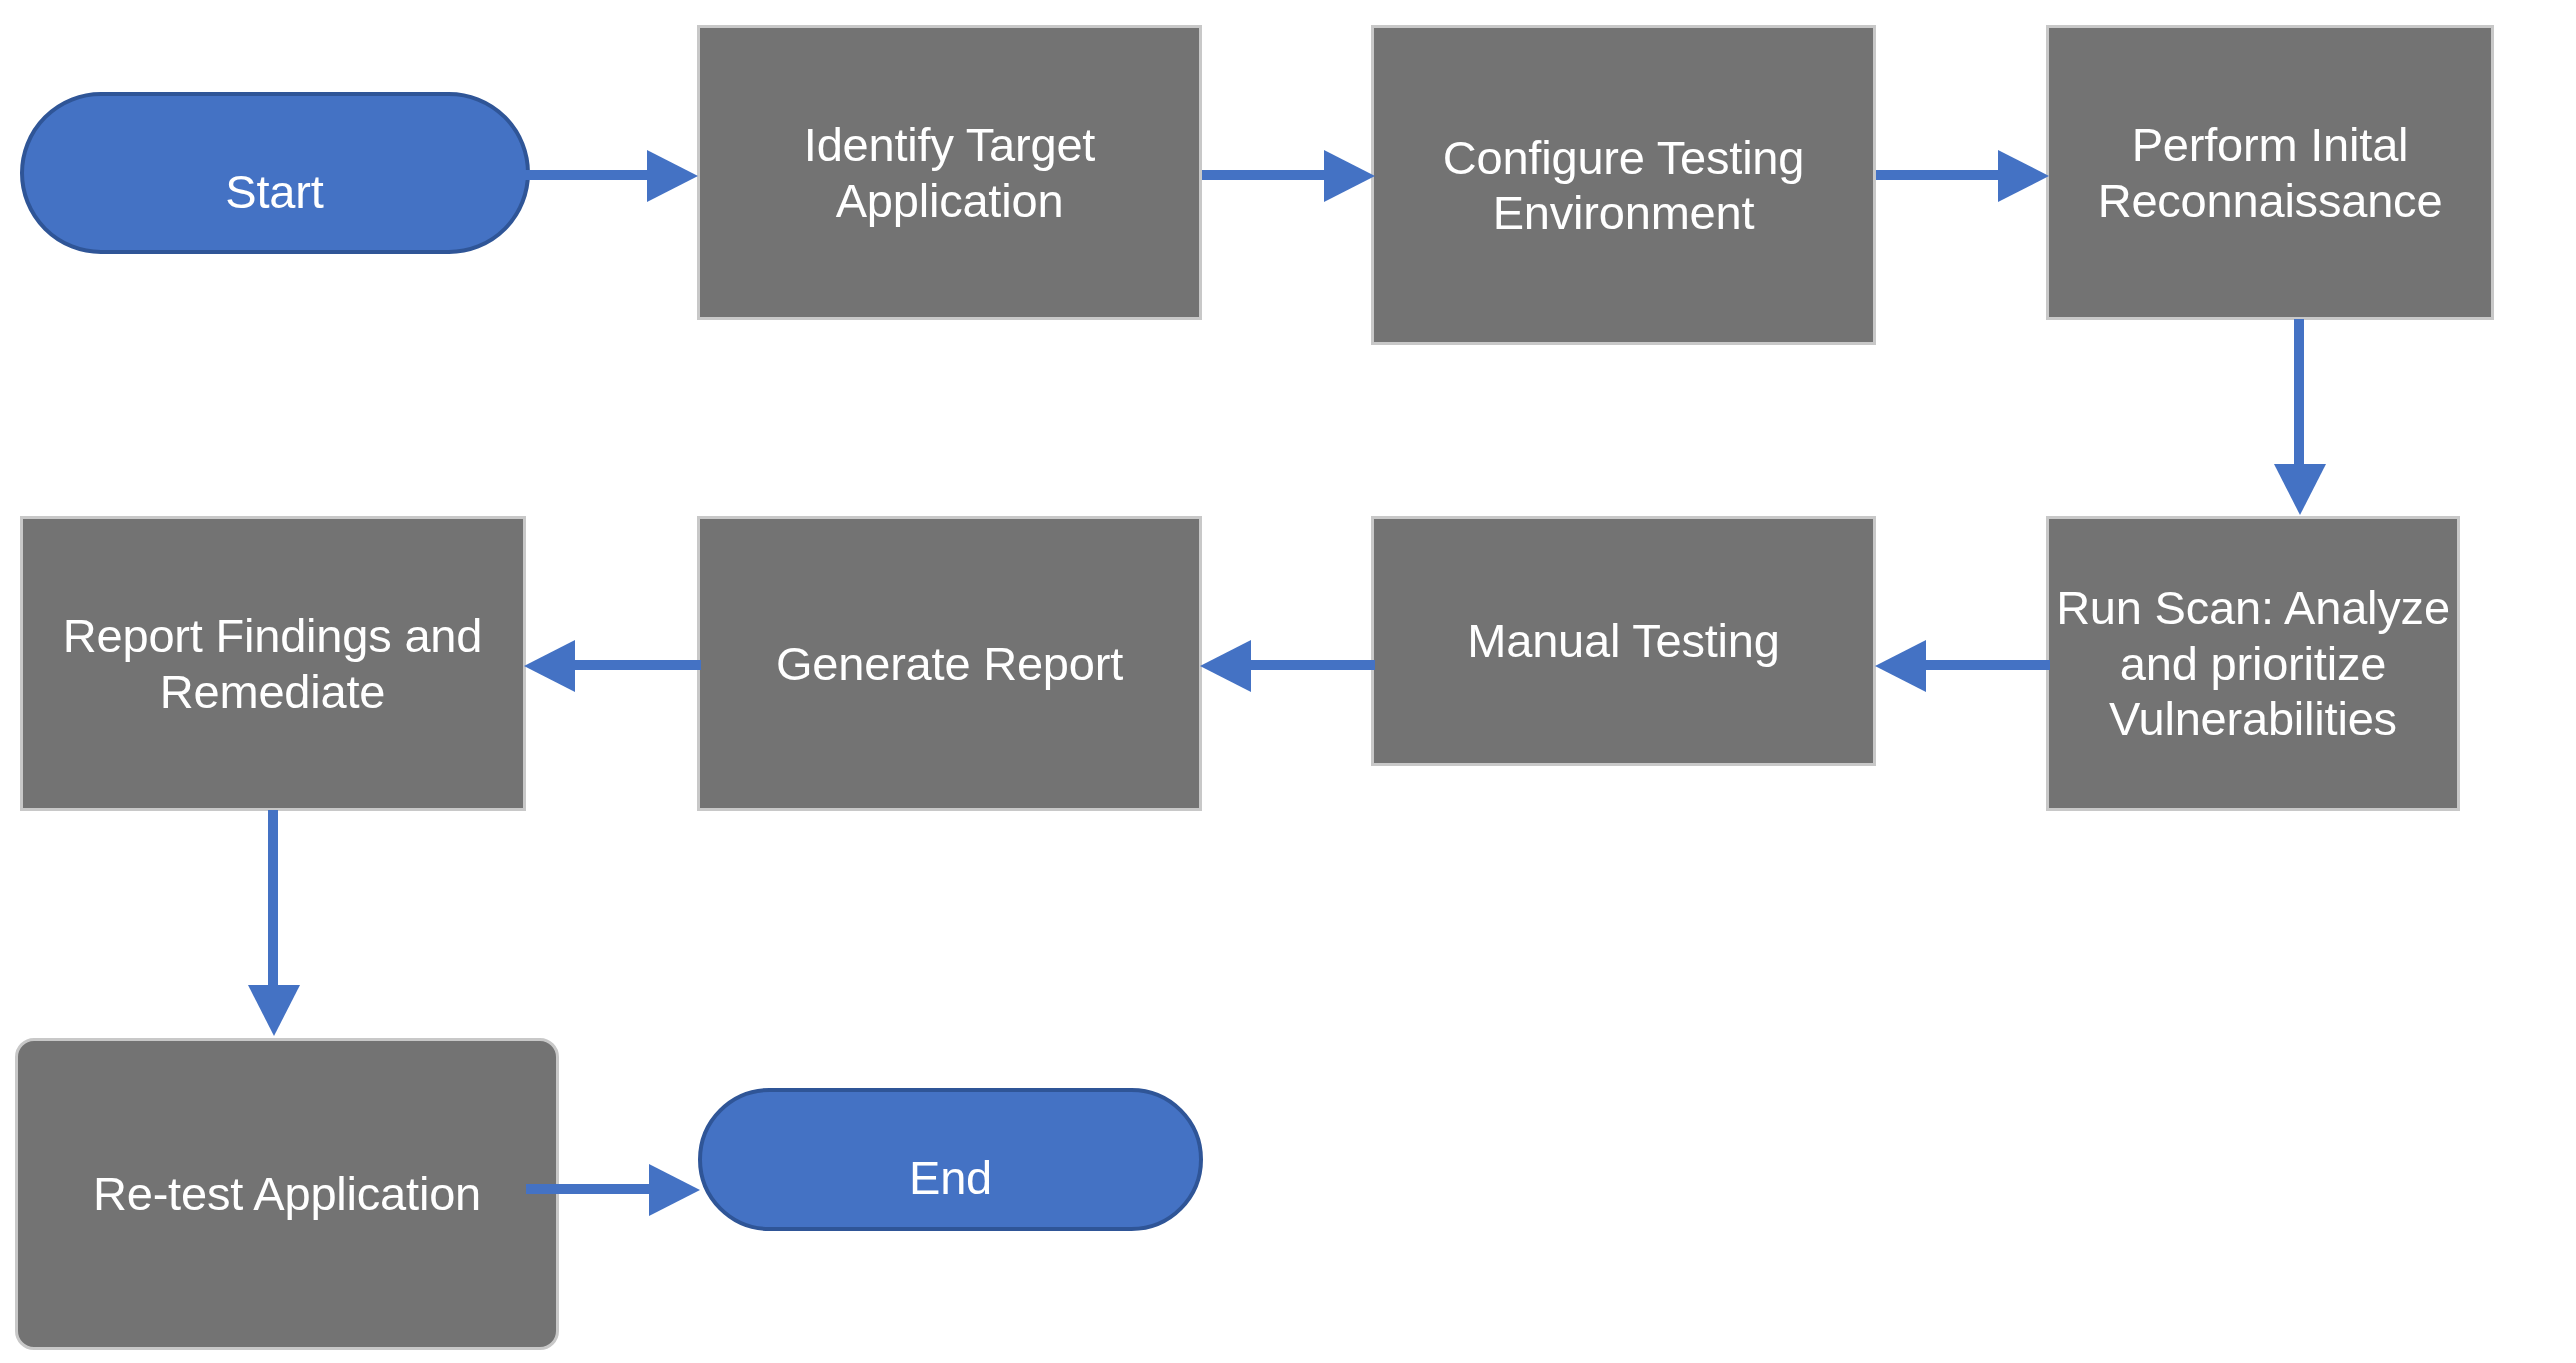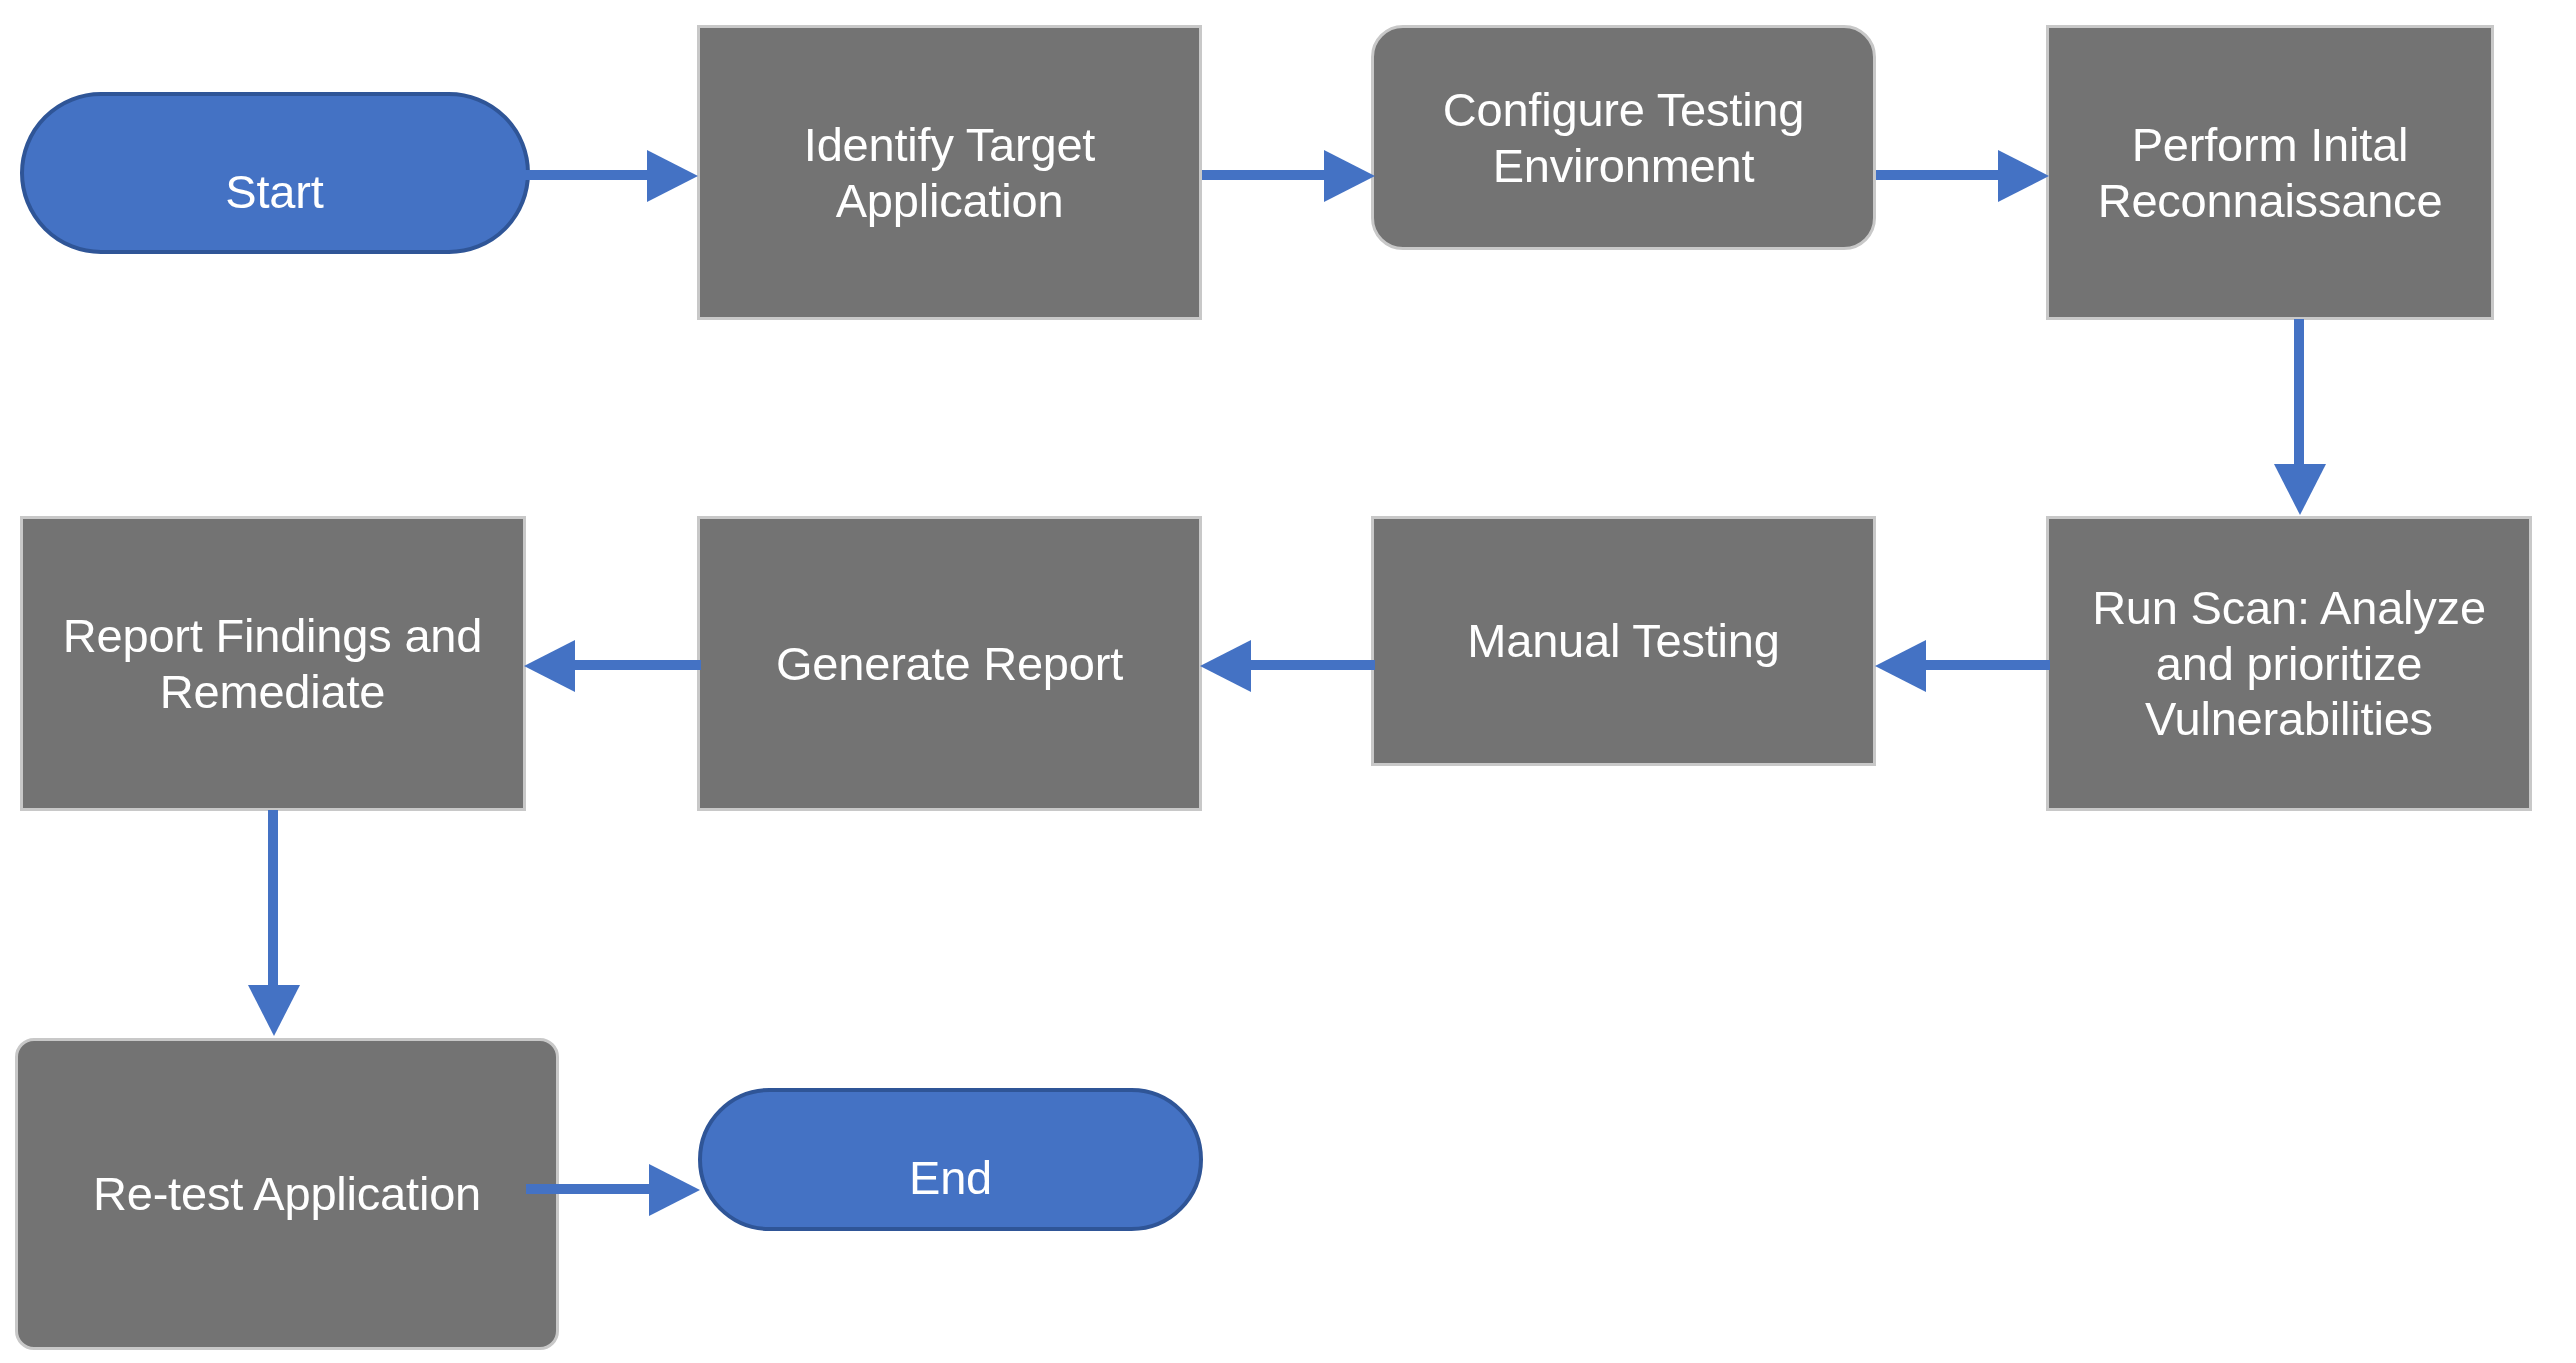--- a/index.html
+++ b/index.html
@@ -50,21 +50,21 @@
 
   <div class="node terminator" style="left:19.5px;top:92px;width:510px;height:162px;">
     <span class="label">Start</span>
   </div>
 
   <div class="node process" style="left:697px;top:25px;width:505px;height:295px;">
     <span class="label">Identify Target
 Application</span>
   </div>
 
-  <div class="node process" style="left:1371px;top:25px;width:505px;height:225px;border-radius:32px;">
+  <div class="node process" style="left:1371px;top:25px;width:505px;height:320px;">
     <span class="label">Configure Testing
 Environment</span>
   </div>
 
   <div class="node process" style="left:2046px;top:25px;width:448px;height:295px;">
     <span class="label">Perform Inital
 Reconnaissance</span>
   </div>
 
   <div class="node process" style="left:19.5px;top:516px;width:506px;height:295px;">
@@ -73,21 +73,21 @@
   </div>
 
   <div class="node process" style="left:697px;top:516px;width:505px;height:295px;">
     <span class="label">Generate Report</span>
   </div>
 
   <div class="node process" style="left:1371px;top:516px;width:505px;height:250px;">
     <span class="label">Manual Testing</span>
   </div>
 
-  <div class="node process" style="left:2046px;top:516px;width:486px;height:295px;">
+  <div class="node process" style="left:2046px;top:516px;width:414px;height:295px;">
     <span class="label">Run Scan: Analyze
 and prioritize
 Vulnerabilities</span>
   </div>
 
   <div class="node process" style="left:15px;top:1038px;width:544px;height:312px;border-radius:19px;">
     <span class="label">Re-test Application</span>
   </div>
 
   <div class="node terminator" style="left:698px;top:1088px;width:505px;height:143px;">

